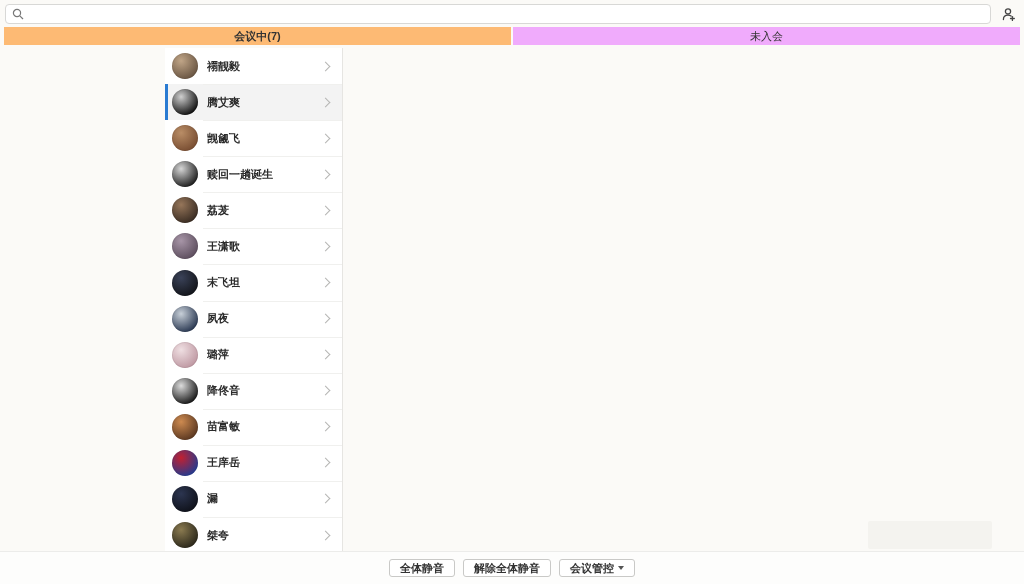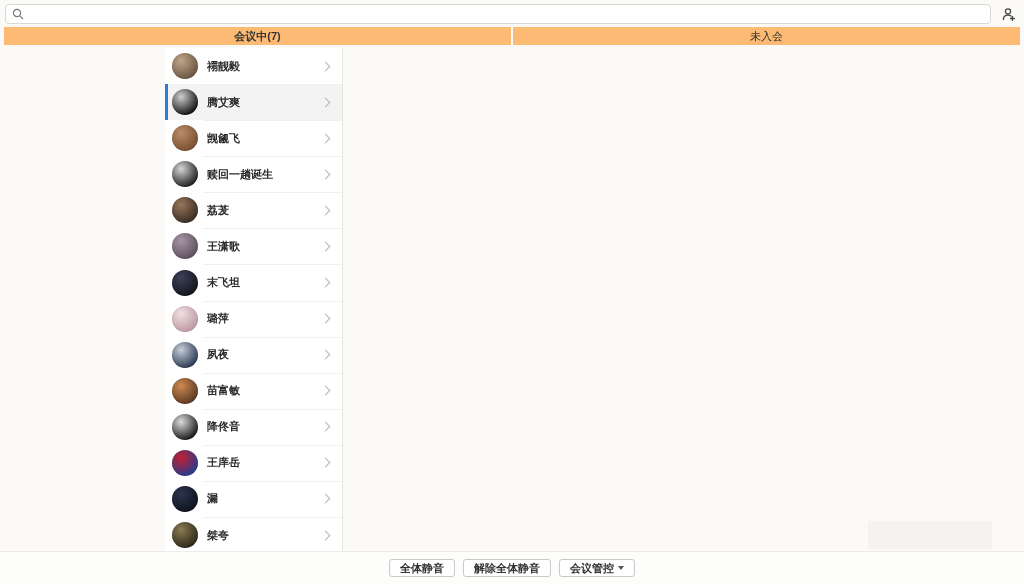--- a/index.html
+++ b/index.html
@@ -29,21 +29,21 @@
     width:22px;height:20px;display:flex;align-items:center;justify-content:center;cursor:pointer;background:transparent;border:none;padding:0;
   }
 
   
   .tabs{position:absolute;top:27px;left:4px;right:4px;height:18px;display:flex;}
   .tab{
     flex:1;display:flex;align-items:center;justify-content:center;
     font-size:11px;color:#333;cursor:pointer;
   }
   .tab.active{background:#fdba74;font-weight:bold;}
-  .tab.inactive{background:#fdba74;margin-left:2px;}
+  .tab.inactive{background:#f0abfc;margin-left:2px;}
 
   
   .member-panel{
     position:absolute;left:165px;top:48px;width:177px;height:505px;
     background:#fff;border-right:1px solid #e6e5e2;
     display:flex;flex-direction:column;
   }
   .member-row{
     flex:1;display:flex;align-items:center;padding-left:7px;position:relative;cursor:pointer;
   }
@@ -147,37 +147,37 @@
       <span class="avatar" style="background: radial-gradient(circle at 35% 30%, rgb(167, 149, 167), rgb(95, 80, 96) 75%);"></span>
       <span class="member-name">王潇歌</span>
       <span class="chevron"></span>
     </div>
       <div class="member-row">
       <span class="avatar" style="background: radial-gradient(circle at 35% 30%, rgb(58, 66, 88), rgb(20, 22, 28) 75%);"></span>
       <span class="member-name">末飞坦</span>
       <span class="chevron"></span>
     </div>
       <div class="member-row">
+      <span class="avatar" style="background: radial-gradient(circle at 35% 30%, rgb(199, 207, 216), rgb(46, 60, 85) 75%);"></span>
+      <span class="member-name">夙夜</span>
+      <span class="chevron"></span>
+    </div>
+      <div class="member-row">
       <span class="avatar" style="background: radial-gradient(circle at 35% 30%, rgb(239, 223, 226), rgb(192, 154, 164) 75%);"></span>
       <span class="member-name">璐萍</span>
       <span class="chevron"></span>
     </div>
       <div class="member-row">
-      <span class="avatar" style="background: radial-gradient(circle at 35% 30%, rgb(199, 207, 216), rgb(46, 60, 85) 75%);"></span>
-      <span class="member-name">夙夜</span>
+      <span class="avatar" style="background: radial-gradient(circle at 35% 30%, rgb(220, 220, 220), rgb(28, 28, 28) 75%);"></span>
+      <span class="member-name">降佟音</span>
       <span class="chevron"></span>
     </div>
       <div class="member-row">
       <span class="avatar" style="background: radial-gradient(circle at 35% 30%, rgb(205, 138, 80), rgb(94, 58, 34) 75%);"></span>
       <span class="member-name">苗富敏</span>
-      <span class="chevron"></span>
-    </div>
-      <div class="member-row">
-      <span class="avatar" style="background: radial-gradient(circle at 35% 30%, rgb(220, 220, 220), rgb(28, 28, 28) 75%);"></span>
-      <span class="member-name">降佟音</span>
       <span class="chevron"></span>
     </div>
       <div class="member-row">
       <span class="avatar" style="background: radial-gradient(circle at 35% 30%, rgb(194, 32, 48), rgb(42, 58, 140) 75%);"></span>
       <span class="member-name">王庠岳</span>
       <span class="chevron"></span>
     </div>
       <div class="member-row">
       <span class="avatar" style="background: radial-gradient(circle at 35% 30%, rgb(44, 53, 80), rgb(16, 19, 28) 75%);"></span>
       <span class="member-name">漏</span>

